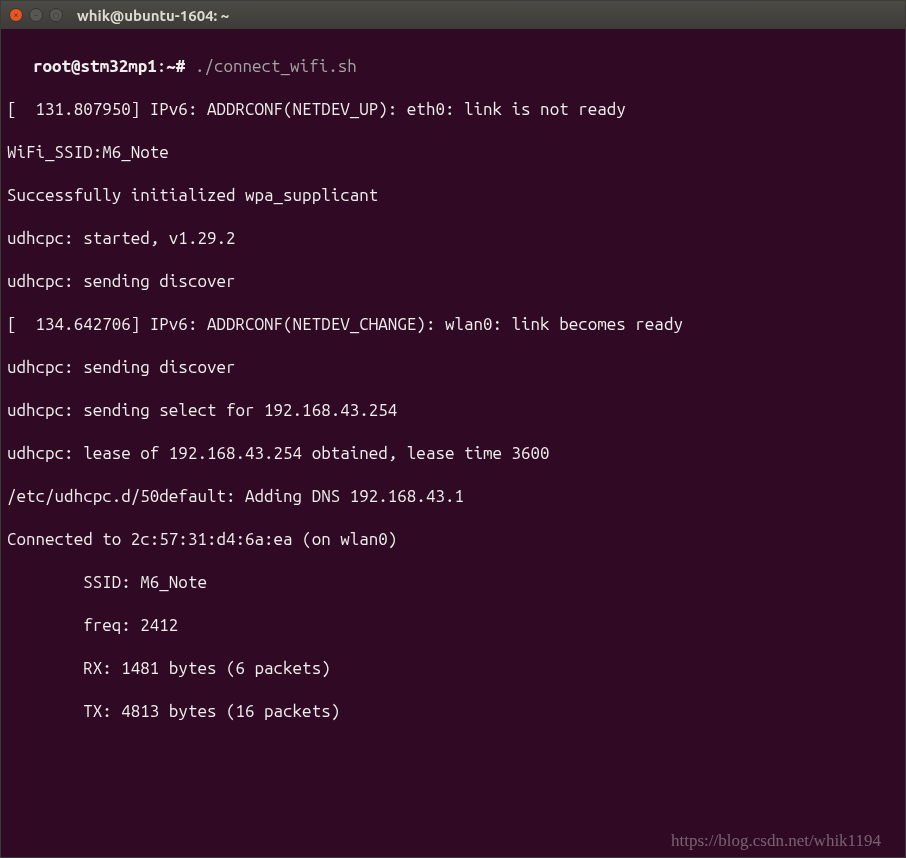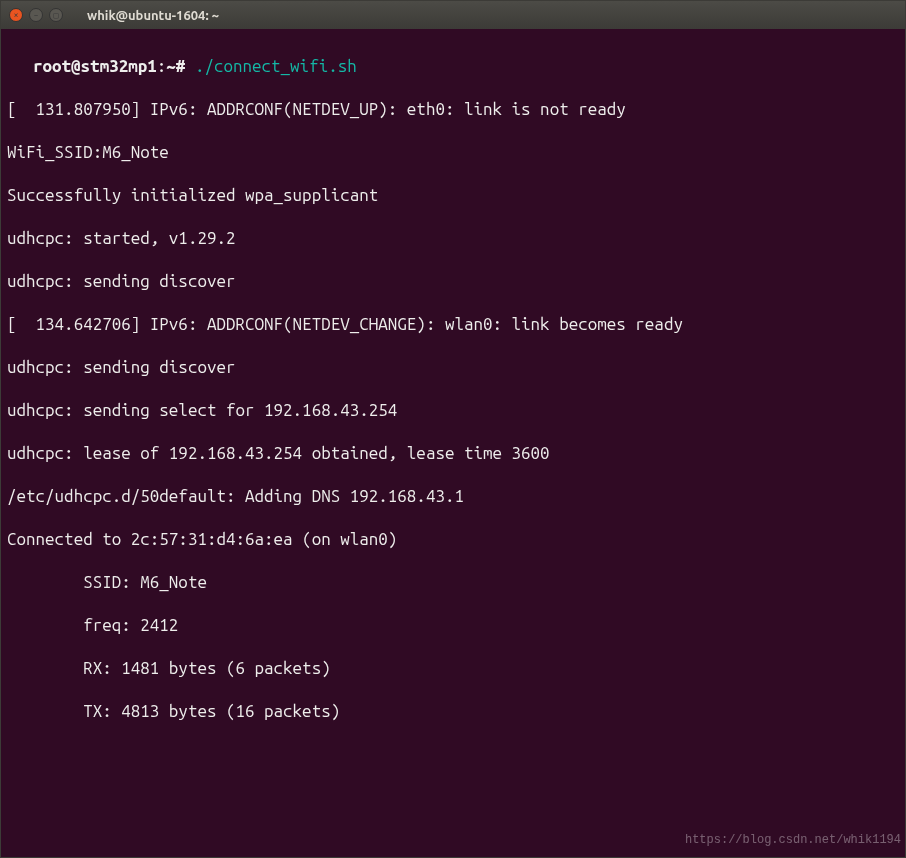--- a/index.html
+++ b/index.html
@@ -44,47 +44,47 @@
     font-size: 9px;
     color: #3b3b3b;
     background: #595751;
     border: 1px solid #333;
     box-sizing: border-box;
   }
   .win-btn.close { background: #e95420; }
   .title-text {
     color: #dfdbd2;
     font-family: Ubuntu, sans-serif;
-    font-size: 13px;
+    font-size: 15px;
     font-weight: bold;
-    margin-left: 16px;
+    margin-left: 6px;
   }
   .terminal {
     flex: 1;
     background: #300a24;
     color: #eeeeec;
     font-size: 17px;
     line-height: 21.5px;
     padding: 4px 6px;
     white-space: pre;
     overflow: hidden;
     position: relative;
   }
   .line { white-space: pre; }
   .prompt-user { color: #eeeeec; font-weight: bold; margin-left: 26px; }
   .prompt-path { color: #eeeeec; font-weight: bold; }
   .prompt-symbol { color: #eeeeec; font-weight: bold; }
-  .cmd { color: #14b8a6; }
+  .cmd { color: #a3a3a3; }
   .watermark {
     position: absolute;
-    right: 4px;
+    right: 24px;
     bottom: 6px;
     color: rgba(255,255,255,0.35);
-    font-family: Liberation Mono, monospace;
-    font-size: 12px;
+    font-family: Liberation Serif, serif;
+    font-size: 17px;
   }
 </style>
 </head>
 <body>
 
 <div class="window">
   <div class="titlebar">
     <div class="window-buttons">
       <div class="win-btn close">×</div>
       <div class="win-btn">–</div>

